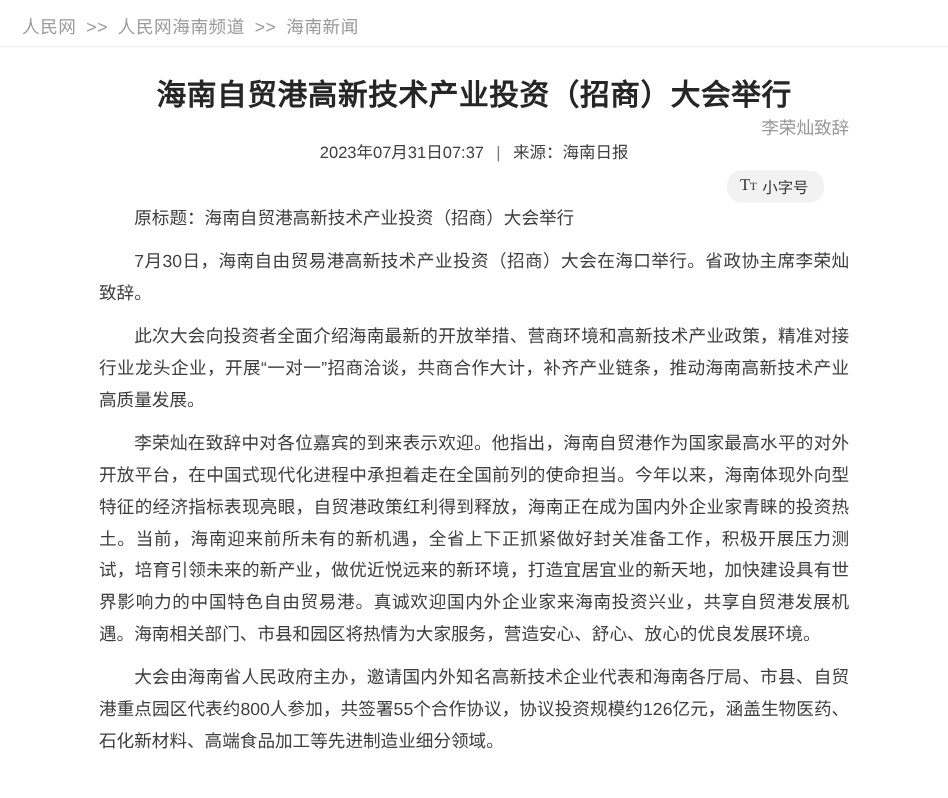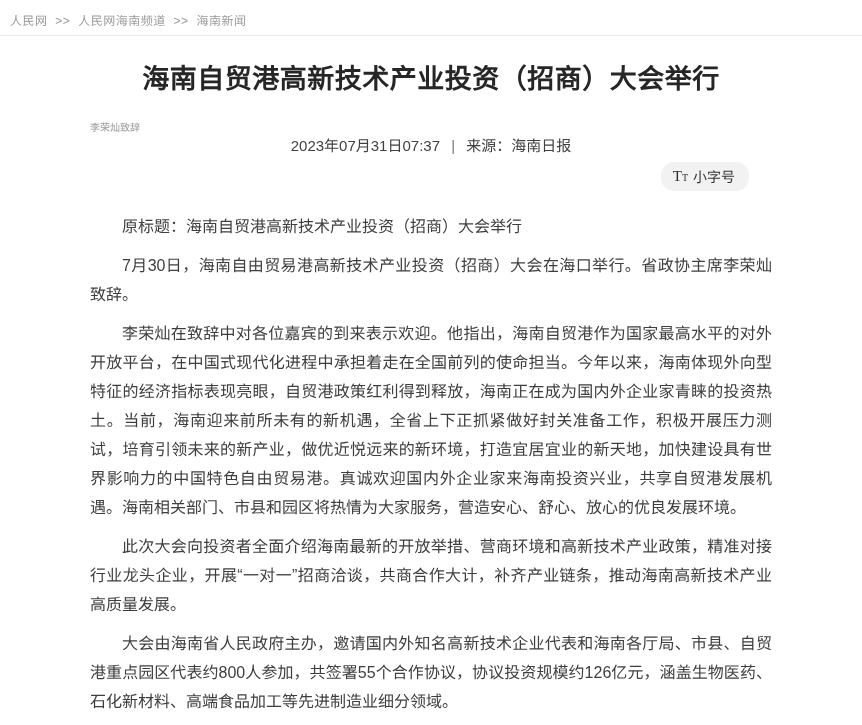--- a/index.html
+++ b/index.html
@@ -6,22 +6,22 @@
   html, body { margin: 0; padding: 0; }
   body {
     width: 862px;
     min-height: 725px;
     background: #ffffff;
     font-family: "Liberation Sans", "DejaVu Sans", sans-serif;
     color: var(--body-text, #3e3e3e);
   }
   
   .breadcrumb-bar {
-    padding: 11px 0 7px 10px;
-    font-size: 12px;
+    padding: 11px 0 7px 20px;
+    font-size: 16px;
     color: var(--breadcrumb-text, #9b9b9b);
     letter-spacing: 0.5px;
   }
   .breadcrumb-bar a {
     color: inherit;
     text-decoration: none;
     cursor: pointer;
   }
   .breadcrumb-bar .sep { margin: 0 4px; }
   .divider {
@@ -36,23 +36,23 @@
   h1.title {
     margin: 26px 0 0 0;
     text-align: center;
     font-size: 27px;
     font-weight: 700;
     letter-spacing: 0.5px;
     color: var(--title-text, #262626);
     line-height: 34px;
   }
   .subtitle {
-    margin-top: 23px;
-    text-align: left;
-    font-size: 10px;
+    margin-top: 0;
+    text-align: right;
+    font-size: 16px;
     color: var(--subtitle-text, #999999);
   }
   .meta {
     text-align: center;
     font-size: 15px;
     color: var(--meta-text, #404040);
   }
   .meta .meta-sep { margin: 0 7px; color: #7a7a7a; }
   .meta a {
     color: inherit;
@@ -82,21 +82,21 @@
   }
   .tt {
     font-family: "Liberation Serif", "DejaVu Serif", serif;
     color: #2f2f2f;
     line-height: 1;
   }
   .tt .t-big { font-size: 15px; }
   .tt .t-small { font-size: 10px; }
   
   .body-text {
-    margin-top: 24px;
+    margin-top: 4px;
     font-size: 16px;
   }
   .body-text p {
     margin: 0 0 10px 0;
     line-height: 29px;
     text-indent: 2em;
     text-align: justify;
     color: var(--body-text, #3e3e3e);
   }
 </style>
@@ -130,21 +130,21 @@
     <div class="toolbar">
       <button class="font-size-btn">
         <span class="tt"><span class="t-big">T</span><span class="t-small">T</span></span>
         <span>小字号</span>
       </button>
     </div>
 
     <div class="body-text">
       <p><span>原标题：</span><span>海南自贸港高新技术产业投资（招商）大会举行</span></p>
       <p>7月30日，海南自由贸易港高新技术产业投资（招商）大会在海口举行。省政协主席李荣灿致辞。</p>
+      <p>此次大会向投资者全面介绍海南最新的开放举措、营商环境和高新技术产业政策，精准对接行业龙头企业，开展“一对一”招商洽谈，共商合作大计，补齐产业链条，推动海南高新技术产业高质量发展。</p>
       <p>李荣灿在致辞中对各位嘉宾的到来表示欢迎。他指出，海南自贸港作为国家最高水平的对外开放平台，在中国式现代化进程中承担着走在全国前列的使命担当。今年以来，海南体现外向型特征的经济指标表现亮眼，自贸港政策红利得到释放，海南正在成为国内外企业家青睐的投资热土。当前，海南迎来前所未有的新机遇，全省上下正抓紧做好封关准备工作，积极开展压力测试，培育引领未来的新产业，做优近悦远来的新环境，打造宜居宜业的新天地，加快建设具有世界影响力的中国特色自由贸易港。真诚欢迎国内外企业家来海南投资兴业，共享自贸港发展机遇。海南相关部门、市县和园区将热情为大家服务，营造安心、舒心、放心的优良发展环境。</p>
-      <p>此次大会向投资者全面介绍海南最新的开放举措、营商环境和高新技术产业政策，精准对接行业龙头企业，开展“一对一”招商洽谈，共商合作大计，补齐产业链条，推动海南高新技术产业高质量发展。</p>
       <p>大会由海南省人民政府主办，邀请国内外知名高新技术企业代表和海南各厅局、市县、自贸港重点园区代表约800人参加，共签署55个合作协议，协议投资规模约126亿元，涵盖生物医药、石化新材料、高端食品加工等先进制造业细分领域。</p>
 
     </div>
 
   </div>
 
 </div>
 
 </body></html>

